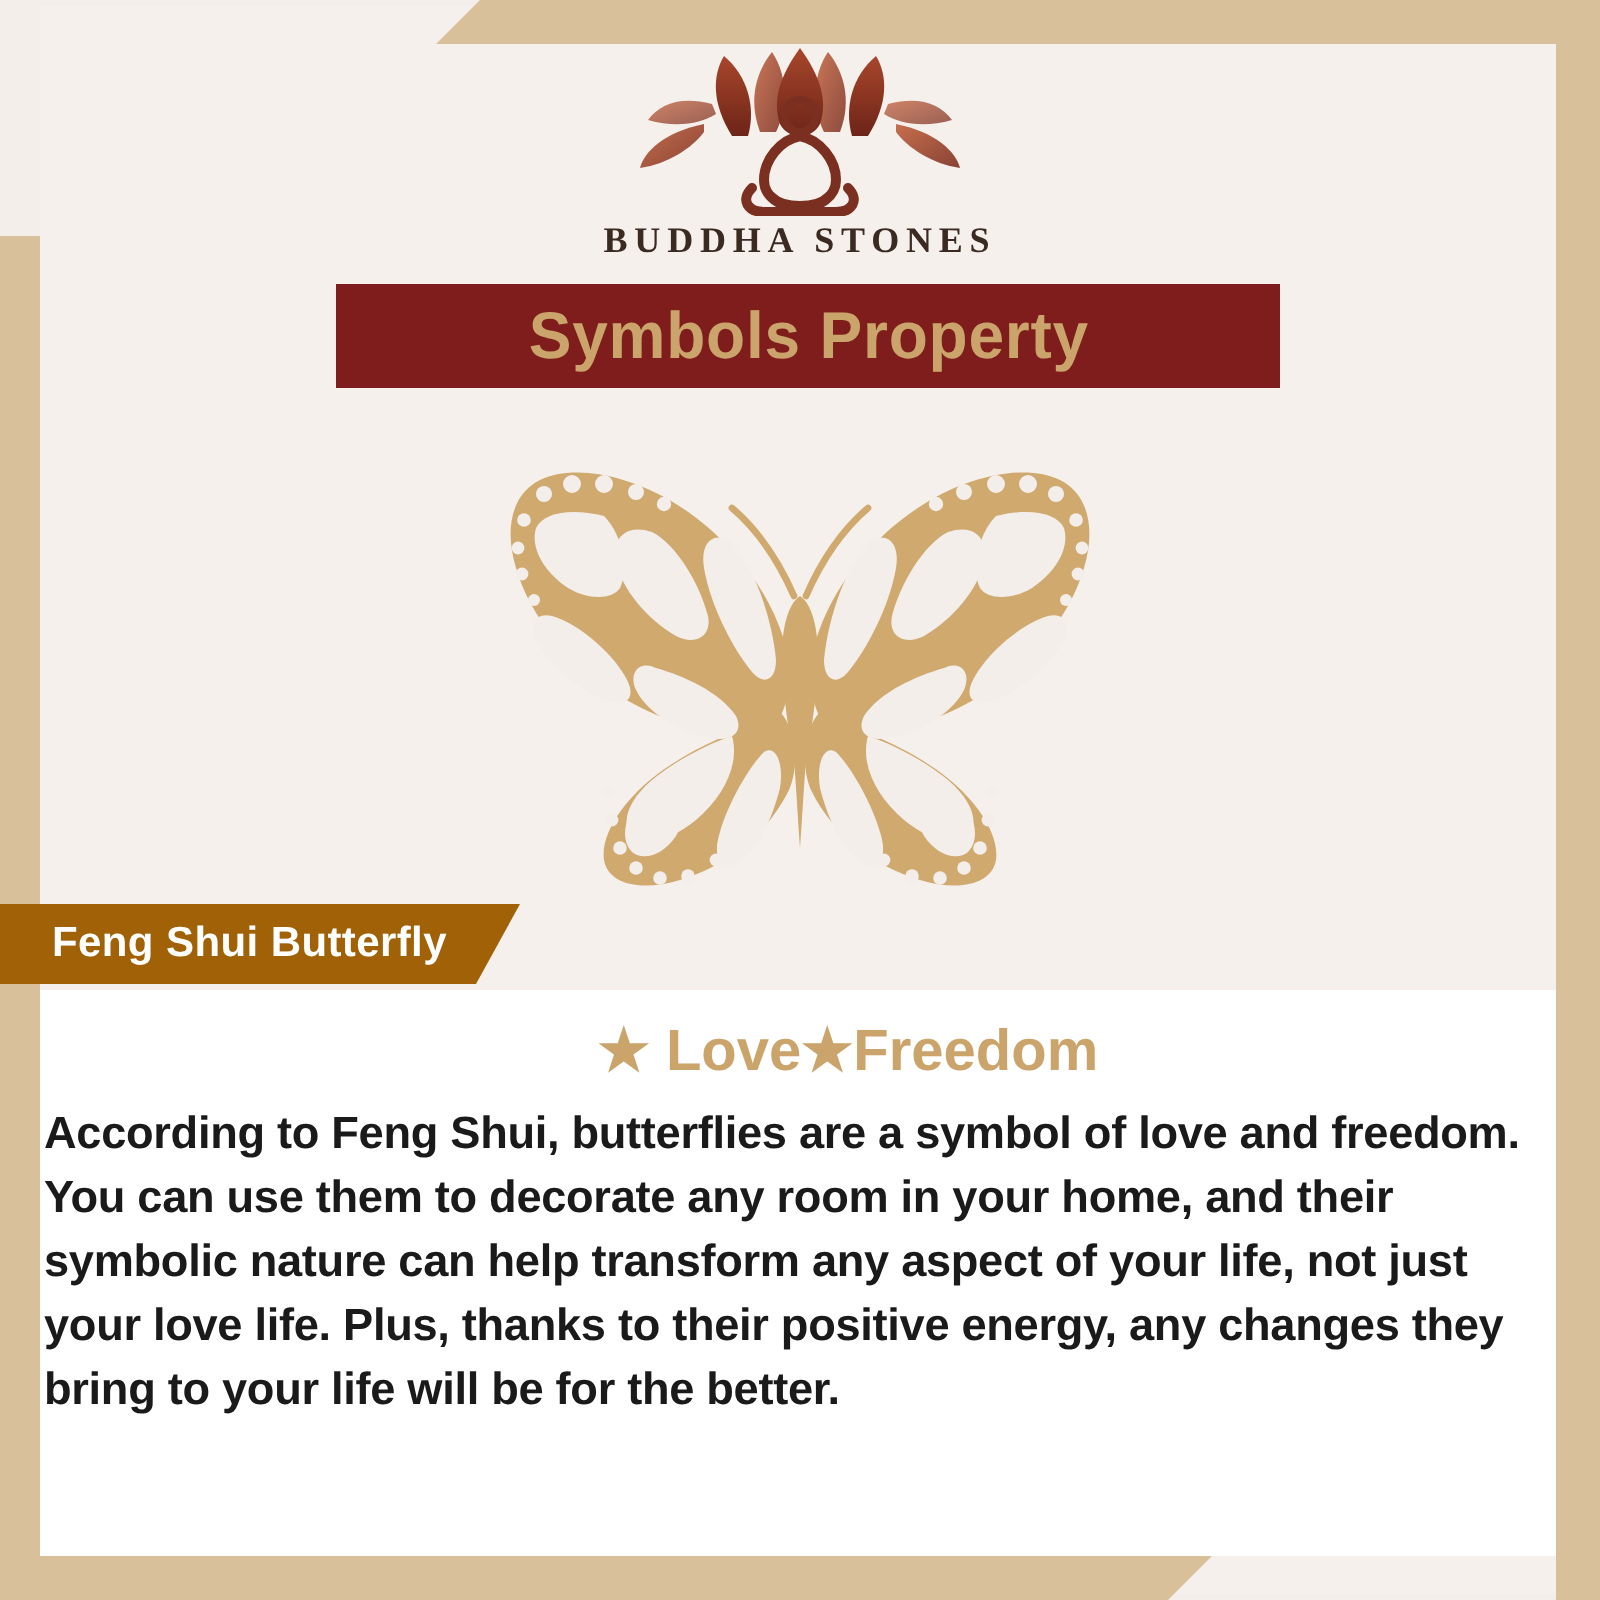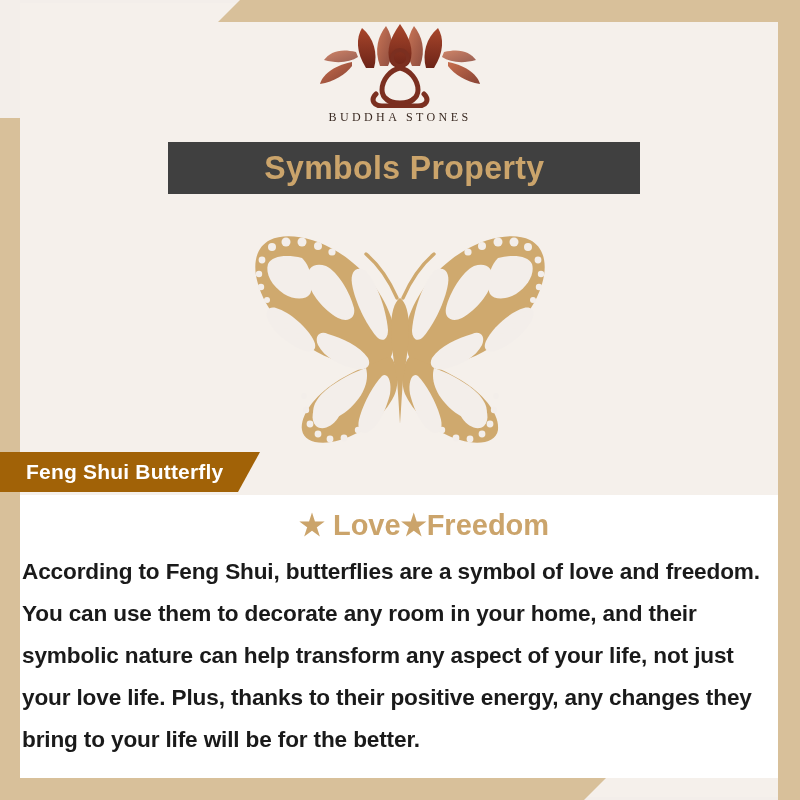--- a/index.html
+++ b/index.html
@@ -95,34 +95,34 @@
     justify-content: flex-start;
   }
   .logo-mark {
     width: 176px;
     height: 86px;
     display: block;
   }
   .logo-word {
     margin-top: 2px;
     font-family: "Liberation Serif", serif;
-    font-size: 12px;
+    font-size: 18px;
     letter-spacing: 3.4px;
     color: #3a2a22;
-    font-weight: 400;
+    font-weight: 700;
   }
 
   
   .title-banner {
     position: absolute;
     left: 168px;
     top: 142px;
     width: 472px;
     height: 52px;
-    background: #404040;
+    background: #7f1d1d;
     display: flex;
     align-items: center;
     justify-content: center;
   }
   .title-text {
     font-family: "Liberation Sans Narrow", "Liberation Sans", sans-serif;
     font-weight: bold;
     font-size: 33px;
     color: #cba46b;
     letter-spacing: 0.4px;
@@ -184,21 +184,21 @@
 
   
   .body-copy {
     position: absolute;
     left: 22px;
     top: 551px;
     width: 760px;
     font-family: "Liberation Sans Narrow", "Liberation Sans", sans-serif;
     font-weight: bold;
     font-size: 22.6px;
-    line-height: 42px;
+    line-height: 32px;
     color: #1a1a1a;
     letter-spacing: -0.15px;
     text-align: left;
   }
 </style>
 </head>
 <body>
 
 <div id="page">
 

